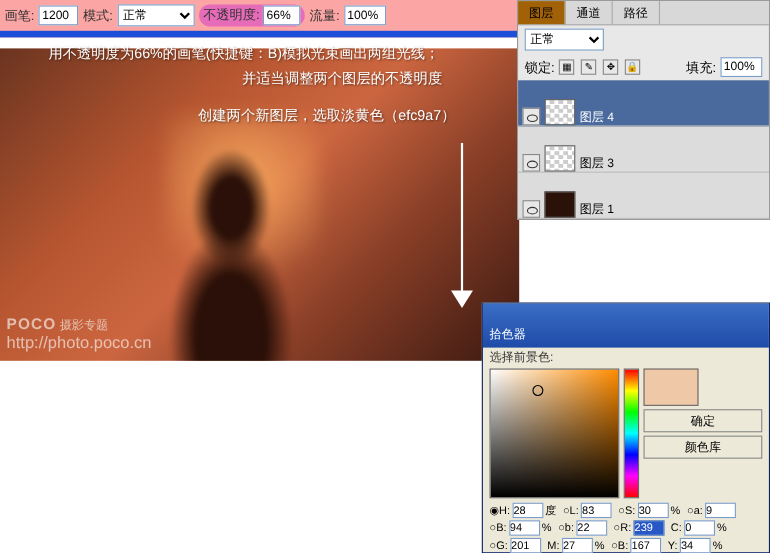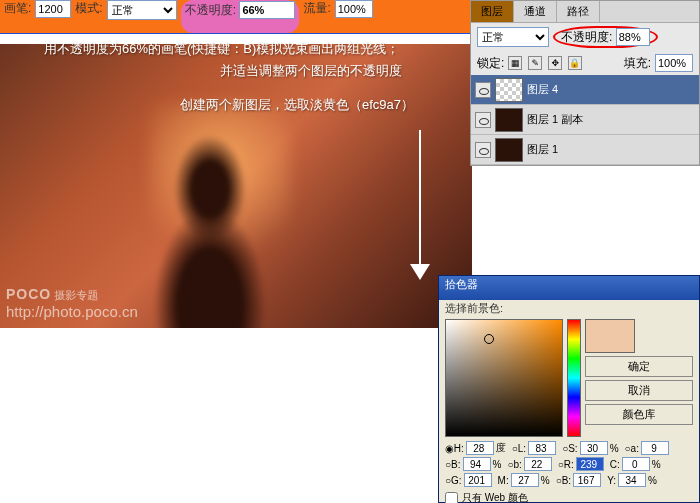--- a/index.html
+++ b/index.html
@@ -1,17 +1,17 @@
 <!DOCTYPE html>
 <html><head>
 <meta charset="utf-8">
 <style>
 *{box-sizing:border-box;margin:0;padding:0;font-family:"Microsoft YaHei",SimSun,Arial,sans-serif}
 body{width:700px;height:503px;background:#fff;position:relative;overflow:hidden;font-size:12px}
-.toolbar{position:absolute;top:0;left:0;right:0;height:34px;background:#f97316;border-bottom:1px solid #1d4ed8;display:flex;padding:0 4px;gap:4px}
+.toolbar{position:absolute;top:0;left:0;right:0;height:34px;background:#fca5a5;border-bottom:6px solid #1d4ed8;display:flex;align-items:center;padding:0 4px;gap:4px}
 .tb-label{color:#333}
 .tb-input{border:1px solid #7a9cc6;background:#fff;height:18px;padding:0 2px;font-size:11px}
 .tb-select{border:1px solid #7a9cc6;background:#fff;height:20px;font-size:11px}
 .hl-pink{background:#e66bb8;border-radius:12px;padding:1px 4px}
 .canvas{position:absolute;top:44px;left:0;width:472px;height:284px;background:linear-gradient(135deg,#6b3420 0%,#b55530 30%,#cc6640 50%,#8b4028 70%,#3a1810 100%);overflow:hidden}
 .silhouette{position:absolute;left:120px;top:80px;width:180px;height:260px;background:radial-gradient(ellipse 60px 90px at 50% 25%,#2a1008 30%,transparent 60%),radial-gradient(ellipse 80px 140px at 50% 70%,#2a1008 40%,transparent 70%);filter:blur(2px)}
 .glow{position:absolute;left:150px;top:60px;width:140px;height:200px;background:radial-gradient(circle at 50% 30%,rgba(255,180,100,0.8) 0%,transparent 60%);filter:blur(8px)}
 .anno{position:absolute;color:#fff;font-size:13px;font-weight:500;text-shadow:1px 1px 2px rgba(0,0,0,0.5)}
 .arrow{position:absolute;left:410px;top:130px;width:20px;height:150px}
 .arrow-line{position:absolute;left:9px;top:0;width:2px;height:135px;background:#fff}
@@ -21,56 +21,56 @@
 .top-wm{position:absolute;top:2px;right:6px;color:#888;font-size:10px}
 .layers-panel{position:absolute;top:0;right:0;width:230px;background:#e8e8e8;border:1px solid #999}
 .lp-tabs{display:flex;background:#d8d8d8;border-bottom:1px solid #aaa;height:22px}
 .lp-tab{padding:3px 10px;font-size:11px;border-right:1px solid #aaa;cursor:pointer}
 .lp-tab.active{background:#a16207}
 .lp-row{display:flex;align-items:center;padding:3px 6px;gap:4px}
 .lp-opacity-hl{border:2px solid #e00;border-radius:50%/60%;padding:0 6px}
 .lock-icons{display:flex;gap:6px;align-items:center}
 .lock-icons span{width:14px;height:14px;display:inline-block;border:1px solid #888;font-size:9px;text-align:center;line-height:12px}
 .layer-list{background:#dcdcdc}
-.layer-item{display:flex;align-items:center;height:30px;border-bottom:1px solid #bbb;padding:0 4px;gap:4px}
+.layer-item{display:flex;align-items:flex-end;height:42px;border-bottom:1px solid #bbb;padding:0 4px;gap:4px}
 .layer-item.sel{background:#4a6a9e;color:#fff}
 .eye{width:16px;height:16px;border:1px solid #888;background:#e8e8e8;position:relative}
 .eye::before{content:"";position:absolute;left:3px;top:5px;width:8px;height:5px;border:1px solid #333;border-radius:50%}
 .thumb{width:28px;height:24px;border:1px solid #666;background:#fff}
 .thumb.checker{background:repeating-conic-gradient(#ccc 0 25%,#fff 0 50%) 0 0/8px 8px}
 .thumb.orange{background:#c85a28}
 .thumb.dark{background:#2a1208}
 .layer-name{font-size:11px;flex:1}
 .color-picker{position:absolute;right:0;bottom:0;width:262px;height:228px;background:#ece9d8;border:1px solid #0a246a}
-.cp-title{background:linear-gradient(#3b6ec5,#1e4ba8);color:#fff;font-size:11px;padding:1px 6px;height:24px}
+.cp-title{background:linear-gradient(#3b6ec5,#1e4ba8);color:#fff;font-size:11px;padding:20px 6px;height:36px}
 .cp-sub{font-size:11px;padding:1px 6px;color:#333}
 .cp-body{display:flex;padding:2px 6px;gap:4px}
 .cp-field{width:118px;height:118px;background:linear-gradient(to bottom,transparent 0%,#000 100%),linear-gradient(to right,#fff 0%,#ff8c00 100%);position:relative;border:1px solid #666}
 .cp-ring{position:absolute;width:10px;height:10px;border:1px solid #000;border-radius:50%;left:38px;top:14px}
 .cp-hue{width:14px;height:118px;background:linear-gradient(#f00,#ff0,#0f0,#0ff,#00f,#f0f,#f00);border:1px solid #666}
 .cp-right{flex:1;display:flex;flex-direction:column;gap:3px}
 .cp-swatch{width:50px;height:34px;background:#efc9a7;border:1px solid #666}
 .cp-btn{border:1px solid #888;background:#ece9d8;font-size:11px;padding:2px 8px;text-align:center}
 .cp-inputs{display:flex;flex-wrap:wrap;gap:2px 6px;padding:2px 6px;font-size:10px}
 .cp-inp{display:flex;align-items:center;gap:2px}
-.cp-inp input{width:28px;height:14px;font-size:10px;border:1px solid #7a9cc6;text-align:center;padding-right:2px}
+.cp-inp input{width:28px;height:14px;font-size:10px;border:1px solid #7a9cc6;text-align:left;padding-right:2px}
 .cp-inp.hl input{background:#2858c8;color:#fff}
 .cp-web{font-size:10px;padding:2px 6px;display:flex;align-items:center;gap:4px}
 </style>
 </head>
 <body>
 
 <div class="toolbar">
   <span class="tb-label">画笔:</span>
   <input class="tb-input" style="width: 36px;" value="1200">
   <span class="tb-label">模式:</span>
   <select class="tb-select" style="width:70px"><option>正常</option></select>
   <span class="hl-pink">
     <span class="tb-label">不透明度:</span>
-    <input class="tb-input" style="width: 56px; font-weight: bold;" value="66%">
+    <input class="tb-input" style="width: 34px;" value="66%">
   </span>
   <span class="tb-label">流量:</span>
   <input class="tb-input" style="width: 38px;" value="100%">
 </div>
 
 <div class="top-wm">思缘设计论坛  WWW.MISSYUAN.COM</div>
 
 <div class="canvas">
   <div class="glow"></div>
   <div class="silhouette"></div>
@@ -90,67 +90,62 @@
 </div>
 
 <div class="layers-panel">
   <div class="lp-tabs">
     <div class="lp-tab active">图层</div>
     <div class="lp-tab">通道</div>
     <div class="lp-tab">路径</div>
   </div>
   <div class="lp-row">
     <select class="tb-select" style="width:72px"><option>正常</option></select>
-    <span class="lp-opacity-hl">
-      <span>不透明度:</span>
-      <input class="tb-input" style="width: 34px;" value="88%">
-    </span>
   </div>
   <div class="lp-row">
     <span>锁定:</span>
     <div class="lock-icons">
       <span>▦</span>
       <span>✎</span>
       <span>✥</span>
       <span>🔒</span>
     </div>
     <span style="margin-left:auto">填充:</span>
     <input class="tb-input" style="width: 38px;" value="100%">
   </div>
   <div class="layer-list">
     <div class="layer-item sel">
       <div class="eye"></div>
       <div class="thumb checker"></div>
       <span class="layer-name">图层 4</span>
     </div>
     <div class="layer-item">
       <div class="eye"></div>
-      <div class="thumb dark"></div>
-      <span class="layer-name">图层 1 副本</span>
+      <div class="thumb checker"></div>
+      <span class="layer-name">图层 3</span>
     </div>
     <div class="layer-item">
       <div class="eye"></div>
       <div class="thumb dark"></div>
       <span class="layer-name">图层 1</span>
     </div>
   </div>
 </div>
 
 <div class="color-picker">
   <div class="cp-title">拾色器</div>
   <div class="cp-sub">选择前景色:</div>
   <div class="cp-body">
     <div class="cp-field">
         <div class="cp-ring"></div>
       </div>
     <div class="cp-hue"></div>
     <div class="cp-right">
       <div class="cp-swatch"></div>
       <div class="cp-btn">确定</div>
-      <div class="cp-btn">取消</div>
       <div class="cp-btn">颜色库</div>
     </div>
   </div>
   <div class="cp-inputs">
     <div class="cp-inp">
         <span>◉H:</span>
         <input value="28" style="">
         <span>度</span>
       </div>
     <div class="cp-inp">

